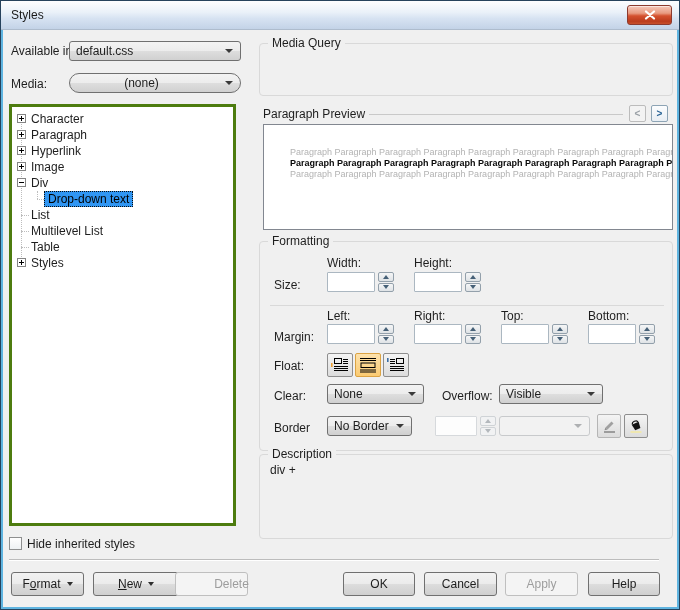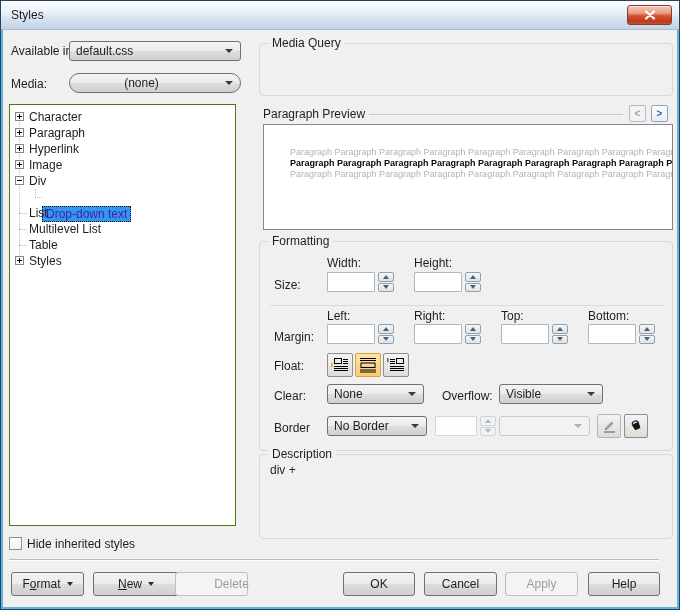--- a/index.html
+++ b/index.html
@@ -79,33 +79,33 @@
   .groupbox {
     position:absolute; border:1px solid #d9d9d9; border-radius:4px;
   }
   .groupbox > .gtitle {
     position:absolute; top:-8px; left:8px; background:#f0f0f0; padding:0 4px; white-space:nowrap;text-align:right;
   }
 
   
   .tree-panel {
     position:absolute; left:8px; top:103px; width:227px; height:422px;
-    background:#fff; border:1px solid #4d7c0f;
+    background:#fff; border:3px solid #4d7c0f;
   }
   .trow { position:absolute; left:0; height:16px; width:100%; cursor:default; }
   .exp {
     position:absolute; left:5px; top:3px; width:9px; height:9px;
     background:#fff; border:1px solid #848484;
   }
   .exp .hbar { position:absolute; left:1px; right:1px; top:3px; height:1px; background:#000; }
   .exp .vbar { position:absolute; top:1px; bottom:1px; left:3px; width:1px; background:#000; }
   .tlabel { position:absolute; left:19px; top:1px; white-space:nowrap; }
   .tlabel.child { left:32px; }
   .tlabel.selected {
-    background:#3096f3; color:#4c1d95; padding:0 3px; border:1px dotted #0b0b0b; top:0;margin-top:17px;
+    background:#3096f3; color:#000000; padding:0 3px; border:1px dotted #0b0b0b; top:0;
   }
   .dotv { position:absolute; border-left:1px dotted #bdbdbd; width:0; }
   .doth { position:absolute; border-top:1px dotted #bdbdbd; height:0; }
 
   
   .pv-line { position:absolute; left:368px; top:113px; width:254px; height:1px; background:#c9c9c9; }
   .nav-btn {
     position:absolute; top:104px; width:17px; height:17px; border-radius:2px;
     display:flex; align-items:center; justify-content:center;
     font:bold 10px "Liberation Sans",sans-serif;
@@ -363,21 +363,21 @@
       <span class="ctext">None</span>
       <span class="carrow"></span>
     </div>
     <span class="lbl" style="left:182px; top:147px;">Overflow:</span>
     <div class="combo" style="left:239px; top:142px; width:104px;">
       <span class="ctext">Visible</span>
       <span class="carrow"></span>
     </div>
 
     <span class="lbl" style="left:14px; top:179px;">Border</span>
-    <div class="combo" style="left:67px; top:174px; width:100px;">
+    <div class="combo" style="left:67px; top:174px; width:85px;">
       <span class="ctext">No Border</span>
       <span class="carrow"></span>
     </div>
     <input class="tinput disabled" style="left: 175px; top: 174px; width: 42px;" disabled="">
     <div class="spin disabled" style="left:220px; top:174px;">
       <span class="sbtn">
           <span class="tri-up"></span>
         </span>
       <span class="sbtn">
           <span class="tri-dn"></span>

